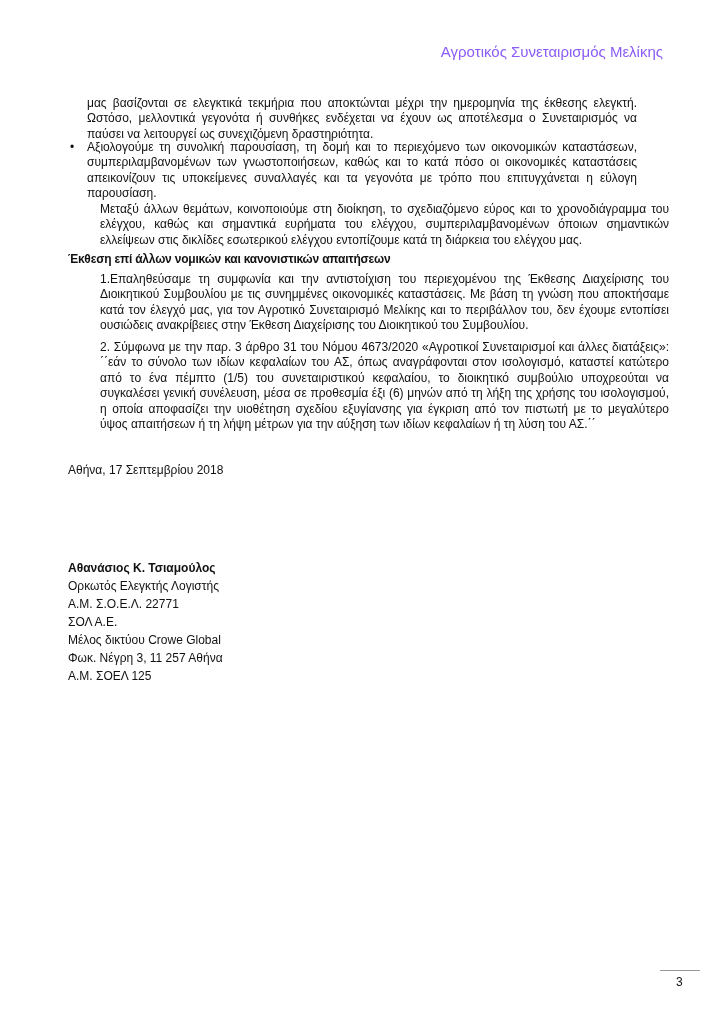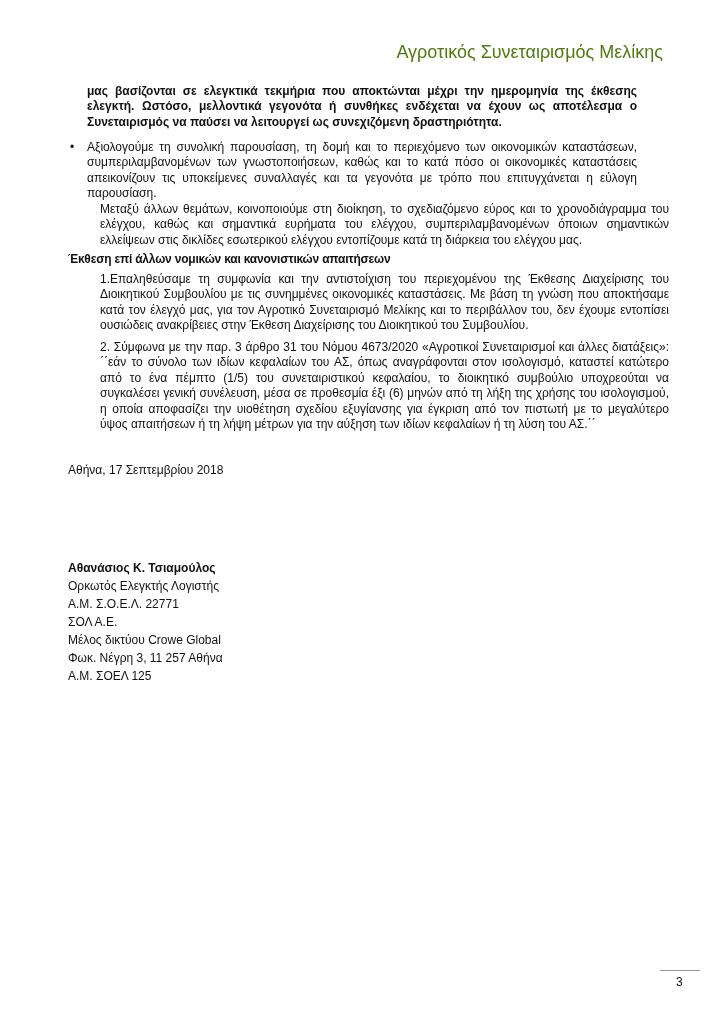--- a/index.html
+++ b/index.html
@@ -1,40 +1,40 @@
 <!DOCTYPE html>
 <html><head>
 <meta charset="utf-8">
 <style>
   html, body { margin: 0; padding: 0; background: #ffffff; }
   body { width: 724px; height: 1024px; position: relative; overflow: hidden;
          font-family: "Liberation Sans", sans-serif; color: #111; }
   .header { position: absolute; right: 61px; top: 43px; text-align: right;
-            font-size: 18px; line-height: 18px; color: #4d7c0f; }
+            font-size: 15px; line-height: 18px; color: #8b5cf6; }
   .para { position: absolute; left: 68px; width: 569px; font-size: 12px; line-height: 15.4px;
           text-align: justify; text-align-last: left; margin-left: 32px; }
   .indent { position: absolute; left: 87px; width: 550px; font-size: 12px; line-height: 15.4px;
             text-align: justify; }
   .bullet-dot { position: absolute; left: 70px; font-size: 12px; line-height: 15.4px; }
   .heading { position: absolute; left: 68px; top: 252px; font-size: 12px; font-weight: bold;
              letter-spacing: -0.2px; }
   .date { position: absolute; left: 68px; top: 463px; font-size: 12px; }
   .sig { position: absolute; left: 68px; top: 559px; font-size: 12px; line-height: 18px; }
   .sig .name { font-weight: bold; }
   .footer-line { position: absolute; left: 660px; top: 970px; width: 40px; height: 1px; background: #999; }
   .page-num { position: absolute; left: 676px; top: 975px; font-size: 12px; }
 </style>
 </head>
 <body>
 
 <div class="header">
   <div>Αγροτικός Συνεταιρισμός Μελίκης</div>
 </div>
 
-<div class="indent" style="top:84px;font-weight:bold;">μας βασίζονται σε ελεγκτικά τεκμήρια που αποκτώνται μέχρι την ημερομηνία της έκθεσης ελεγκτή. Ωστόσο, μελλοντικά γεγονότα ή συνθήκες ενδέχεται να έχουν ως αποτέλεσμα ο Συνεταιρισμός να παύσει να λειτουργεί ως συνεχιζόμενη δραστηριότητα.</div>
+<div class="indent" style="top:96px;">μας βασίζονται σε ελεγκτικά τεκμήρια που αποκτώνται μέχρι την ημερομηνία της έκθεσης ελεγκτή. Ωστόσο, μελλοντικά γεγονότα ή συνθήκες ενδέχεται να έχουν ως αποτέλεσμα ο Συνεταιρισμός να παύσει να λειτουργεί ως συνεχιζόμενη δραστηριότητα.</div>
 
 <div class="bullet-dot" style="top:140px;">•</div>
 <div class="indent" style="top:140px;">Αξιολογούμε τη συνολική παρουσίαση, τη δομή και το περιεχόμενο των οικονομικών καταστάσεων, συμπεριλαμβανομένων των γνωστοποιήσεων, καθώς και το κατά πόσο οι οικονομικές καταστάσεις απεικονίζουν τις υποκείμενες συναλλαγές και τα γεγονότα με τρόπο που επιτυγχάνεται η εύλογη παρουσίαση.</div>
 
 <div class="para" style="top:202px;">Μεταξύ άλλων θεμάτων, κοινοποιούμε στη διοίκηση, το σχεδιαζόμενο εύρος και το χρονοδιάγραμμα του ελέγχου, καθώς και σημαντικά ευρήματα του ελέγχου, συμπεριλαμβανομένων όποιων σημαντικών ελλείψεων στις δικλίδες εσωτερικού ελέγχου εντοπίζουμε κατά τη διάρκεια του ελέγχου μας.</div>
 
 <div class="heading">Έκθεση επί άλλων νομικών και κανονιστικών απαιτήσεων</div>
 
 <div class="para" style="top:272px;">1.Επαληθεύσαμε τη συμφωνία και την αντιστοίχιση του περιεχομένου της Έκθεσης Διαχείρισης του Διοικητικού Συμβουλίου με τις συνημμένες οικονομικές καταστάσεις. Με βάση τη γνώση που αποκτήσαμε κατά τον έλεγχό μας, για τον Αγροτικό Συνεταιρισμό Μελίκης και το περιβάλλον του, δεν έχουμε εντοπίσει ουσιώδεις ανακρίβειες στην Έκθεση Διαχείρισης του Διοικητικού του Συμβουλίου.</div>
 

